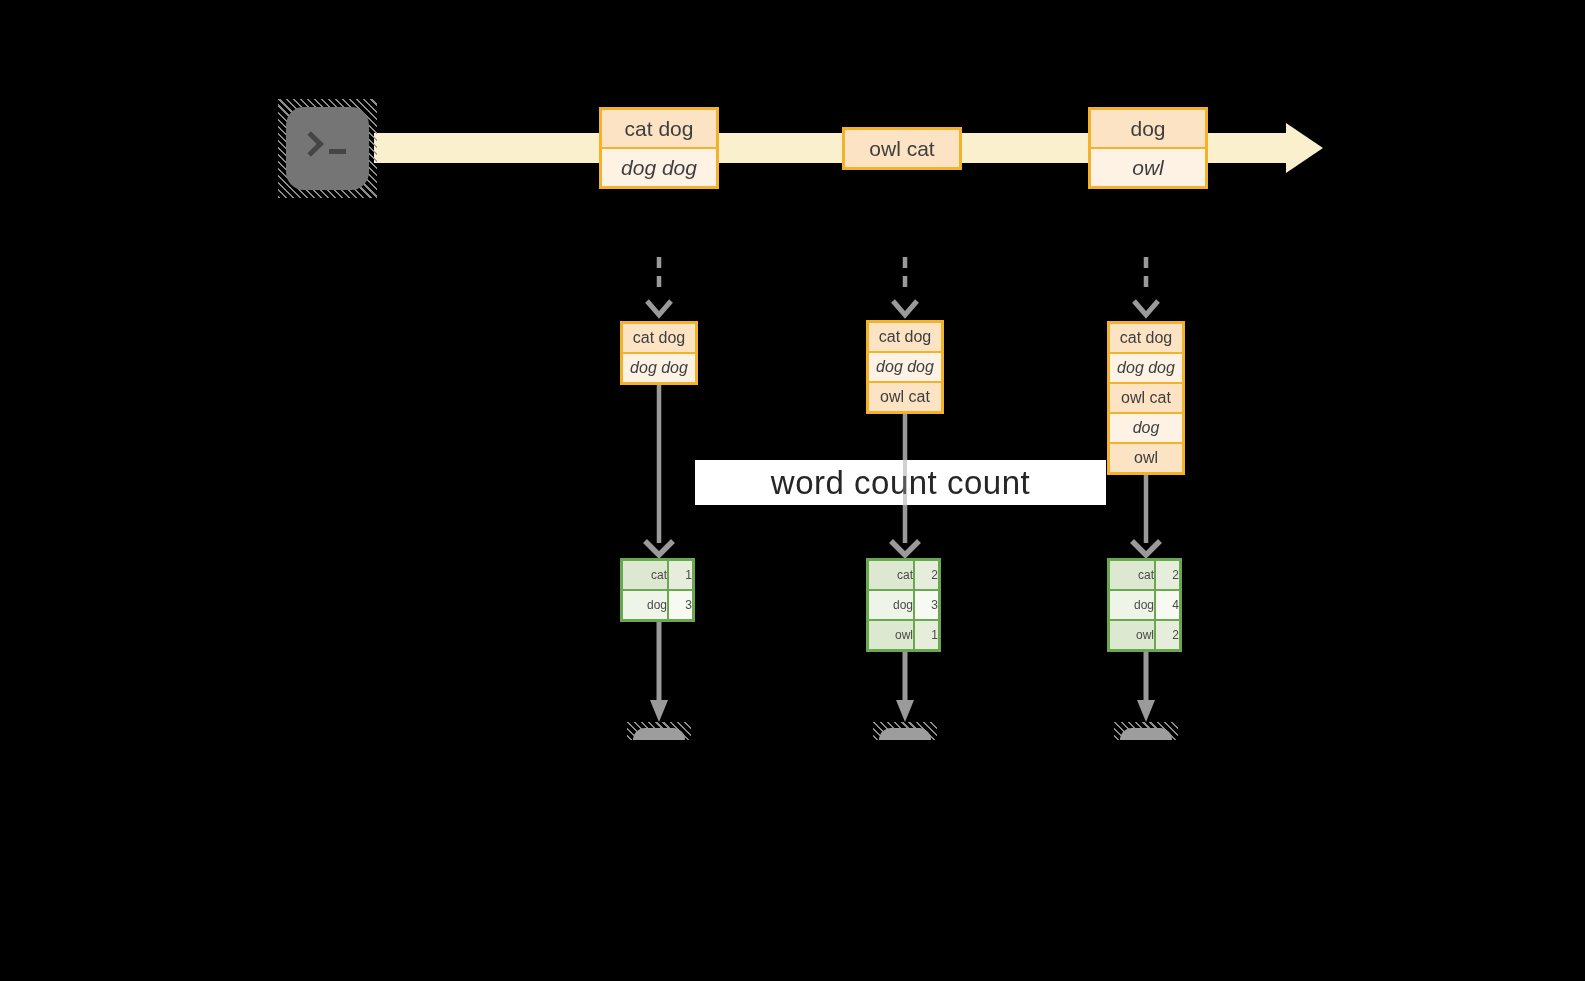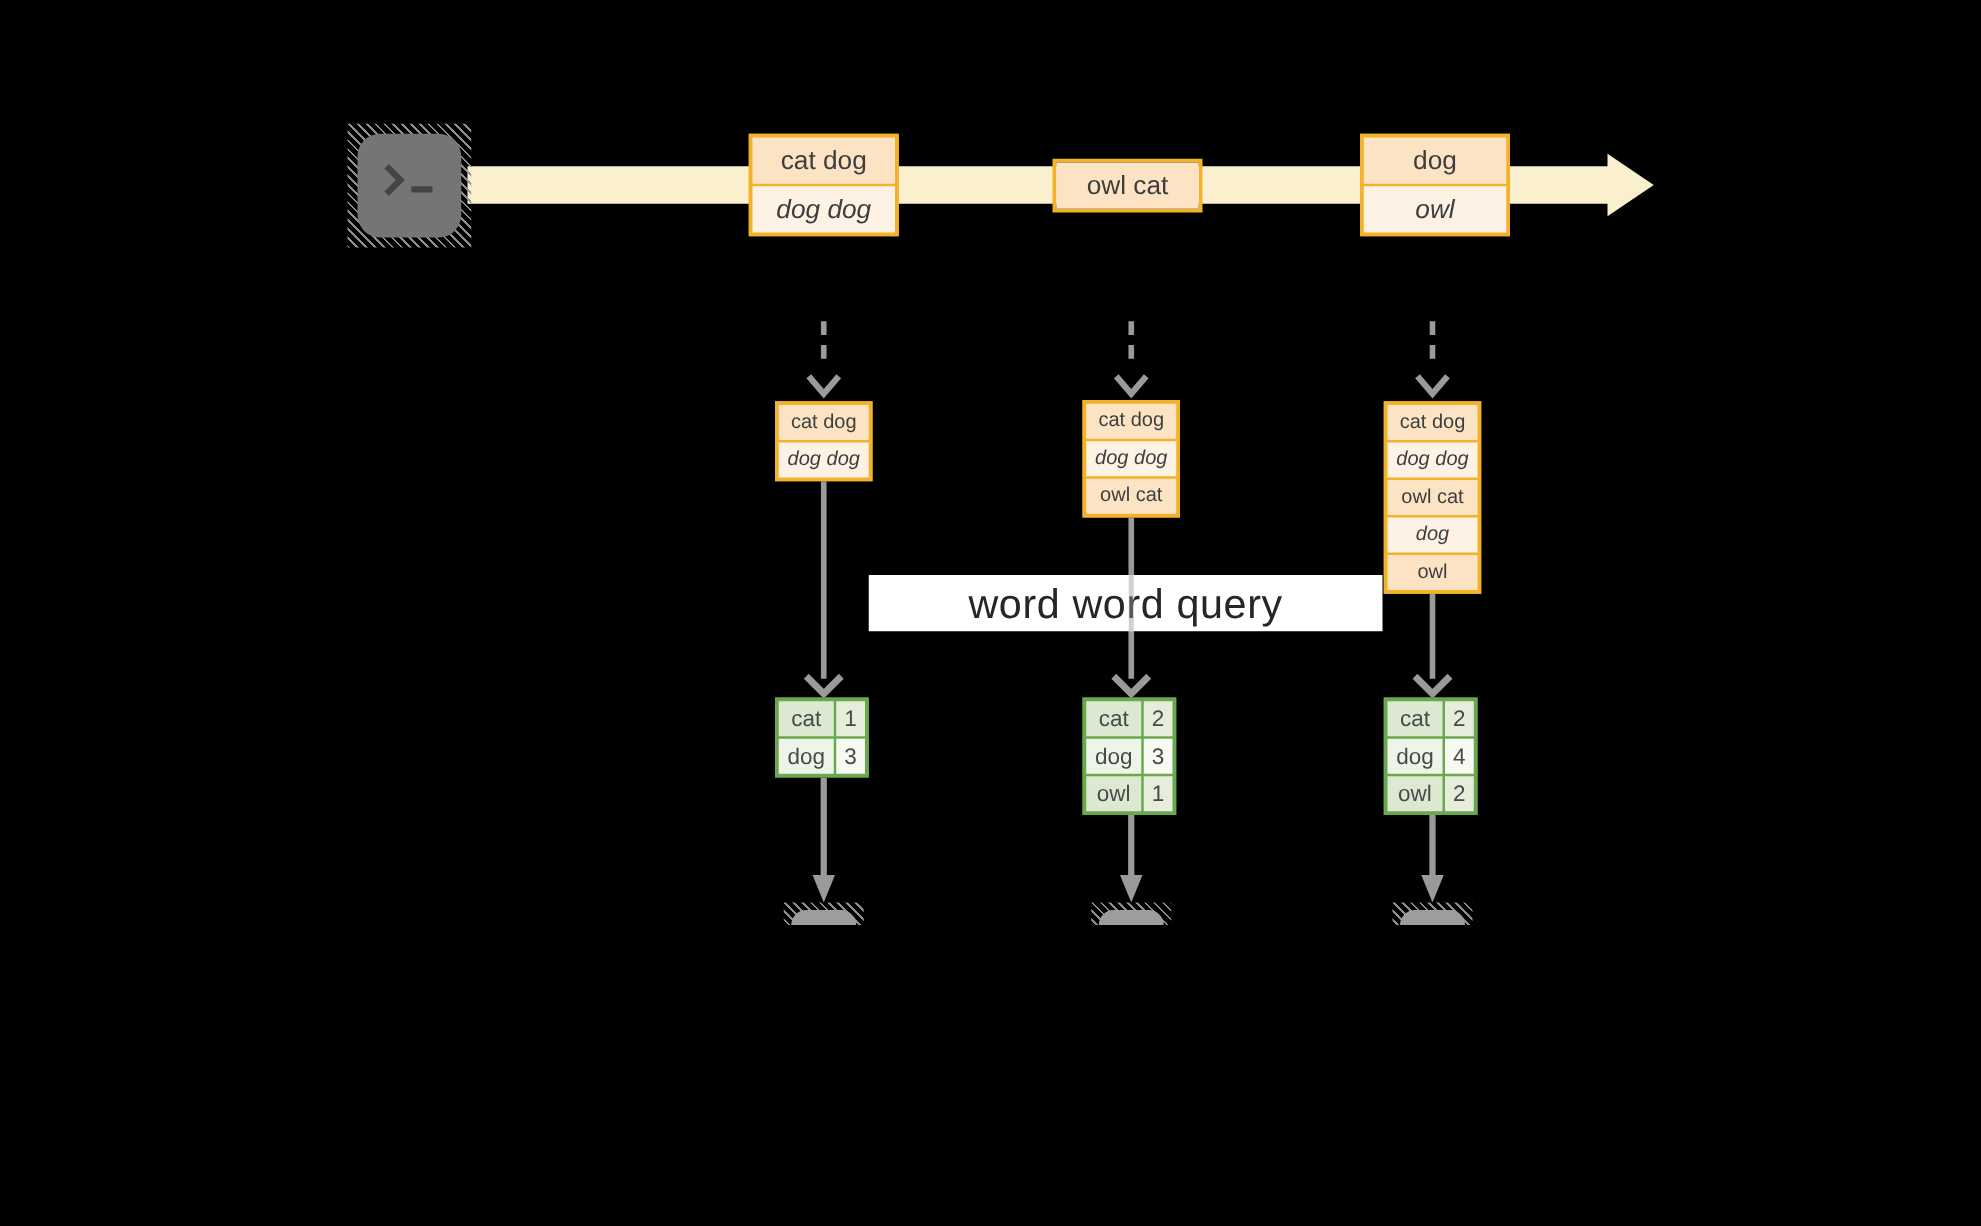--- a/index.html
+++ b/index.html
@@ -17,21 +17,21 @@
   .obox .row{width:114px;height:37px;line-height:37px;text-align:center;font-size:21px;color:var(--text-dark);}
   .fill-a{background:var(--peach-dark);}
   .fill-b{background:var(--peach-light);font-style:italic;}
   
   .ostack{position:absolute;border:3px solid var(--accent-amber);background:var(--accent-amber);
     display:flex;flex-direction:column;gap:2px;z-index:4;}
   .ostack .row{width:72px;height:28px;line-height:28px;text-align:center;font-size:16px;color:var(--text-dark);}
   
   .gtable{position:absolute;border:3px solid var(--green-border);background:var(--green-border);
     display:grid;grid-template-columns:44px 23px;gap:2px;z-index:4;}
-  .gtable .cell{height:28px;line-height:28px;text-align:center;font-size:18px;color:#4a4a4a;}
+  .gtable .cell{height:28px;line-height:28px;text-align:right;font-size:12px;color:#4a4a4a;}
   .gfill-a{background:var(--green-dark);}
   .gfill-b{background:var(--green-light);}
   .gfill-av{background:#e6eedb;}
   .gfill-bv{background:#f7f9f3;}
   
   .query-banner{position:absolute;left:695px;top:460px;width:411px;height:45px;background:var(--query-bg);
     display:flex;align-items:center;justify-content:center;z-index:2;}
   .query-banner span{font-size:33px;color:#262626;letter-spacing:.5px;}
   .line-over-banner{position:absolute;left:903px;top:460px;width:4px;height:45px;background:rgba(154,154,154,.45);z-index:3;}
   
@@ -108,21 +108,21 @@
   </div>
   <div class="ostack" style="left:1107px;top:321px;">
     <div class="row fill-a">cat dog</div>
     <div class="row fill-b">dog dog</div>
     <div class="row fill-a">owl cat</div>
     <div class="row fill-b">dog</div>
     <div class="row fill-a">owl</div>
   </div>
 
   <div class="query-banner">
-    <span>word word query</span>
+    <span>word count count</span>
   </div>
   <div class="line-over-banner"></div>
 
   <svg class="arrow" style="left:641px;top:385px;" width="36" height="173">
     <line x1="18" y1="0" x2="18" y2="158" stroke="currentColor" stroke-width="4.5"></line>
     <path d="M4 156 L18 170 L32 156" fill="none" stroke="currentColor" stroke-width="5.5"></path>
   </svg>
   <svg class="arrow" style="left:887px;top:414px;" width="36" height="144">
     <line x1="18" y1="0" x2="18" y2="129" stroke="currentColor" stroke-width="4.5"></line>
     <path d="M4 127 L18 141 L32 127" fill="none" stroke="currentColor" stroke-width="5.5"></path>

